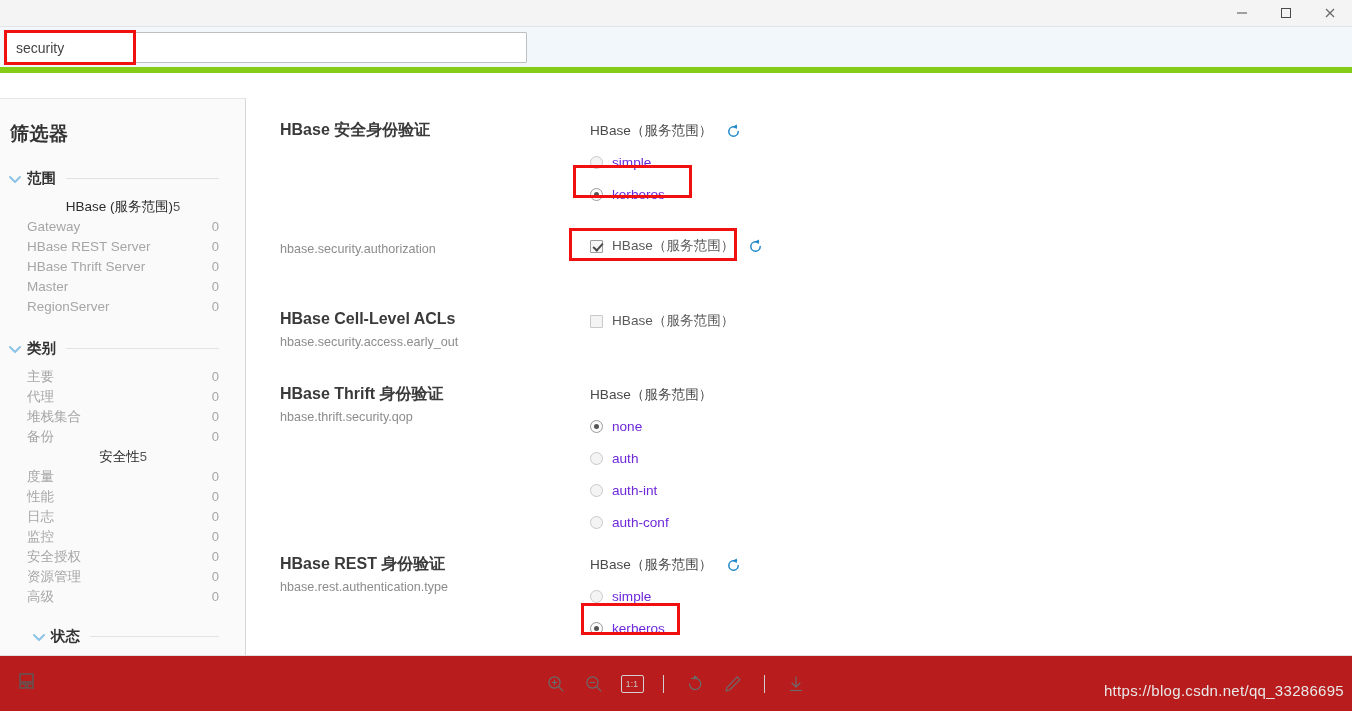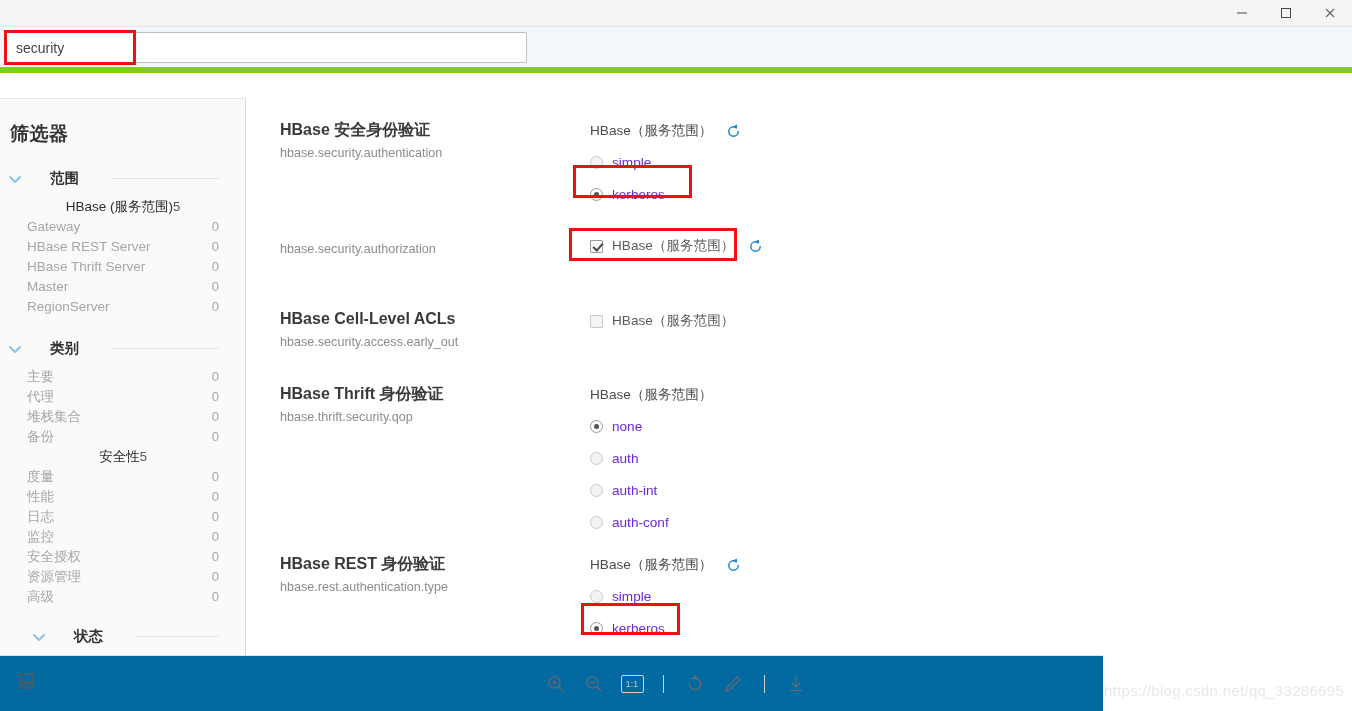--- a/index.html
+++ b/index.html
@@ -104,21 +104,20 @@
     font-weight: bold;
     padding: 22px 0 0 10px;
     letter-spacing: 0.5px;
   }
   .filter-group { margin-top: 22px; }
   .group-head {
     display: flex;
     align-items: center;
     padding-left: 8px;
     position: relative;
-    gap: 23px;
   }
   .caret {
     width: 14px;
     height: 14px;
     margin-right: 5px;
     color: #8cc3e6;
     flex: none;
     display: block;
   }
   .group-title {
@@ -256,23 +255,23 @@
     font-size: 13.6px;
     color: #5a5a5a;
     height: 22px;
   }
   .inline-scope .lbl { margin-left: 9px; }
 
   
   .footer {
     position: absolute;
     left: 0; top: 655px;
-    width: 1103px;
+    width: 1352px;
     height: 56px;
-    background: #0369a1;
+    background: #b91c1c;
     border-top: 1px solid #e0e0e0;
     box-sizing: border-box;
   }
   .footer-left-icon {
     position: absolute;
     left: 17px; top: 15px;
     color: #5a5a5a;
   }
   .footer-tools {
     position: absolute;
@@ -454,21 +453,20 @@
         <span class="group-rule"></span>
       </div>
     </div>
   </div>
 
   <div class="settings">
 
     <div class="setting-row" style="top:47px;">
       <div class="s-left">
         <div class="s-name">HBase 安全身份验证</div>
-        <div class="s-key">hbase.security.authentication</div>
       </div>
       <div class="s-right">
         <div class="scope-line">
           <span>HBase（服务范围）</span>
           <span class="reset-icon">
             <svg width="15" height="15" viewBox="0 0 16 16">
               <path d="M13 8 A5 5 0 1 1 8 3 L11.2 3" fill="none" stroke="#1e87c9" stroke-width="1.6" stroke-linecap="round"></path>
               <path d="M11.6 0.6 L11.6 5.4 L7 3" fill="#1e87c9"></path>
             </svg>
           </span>

